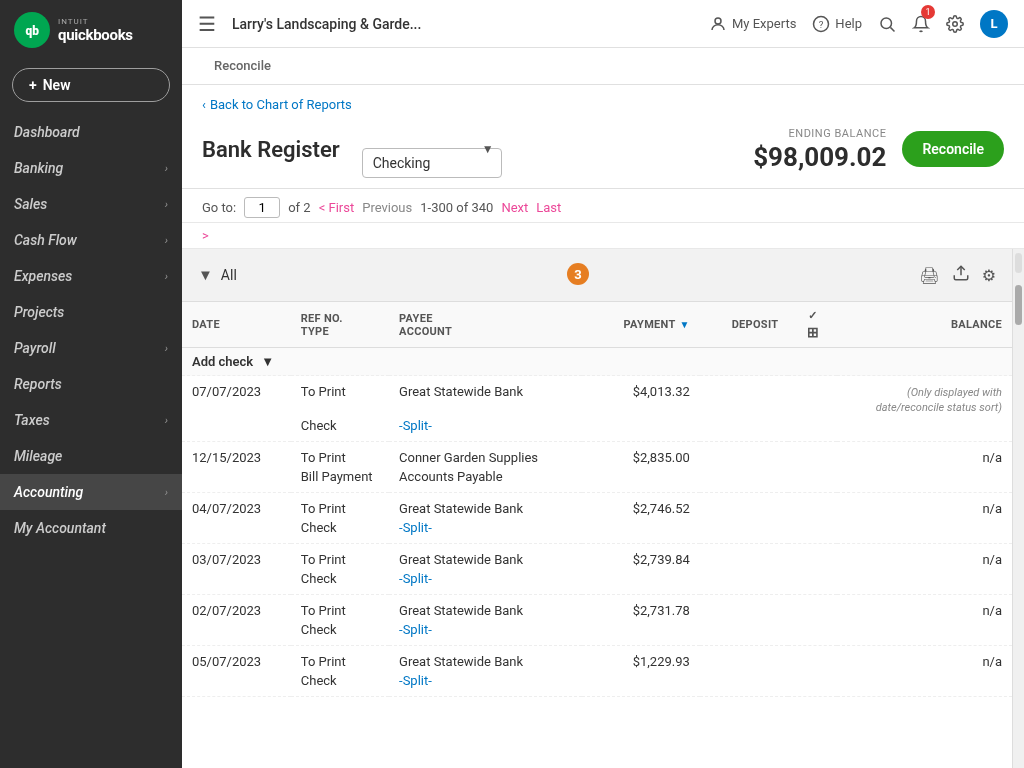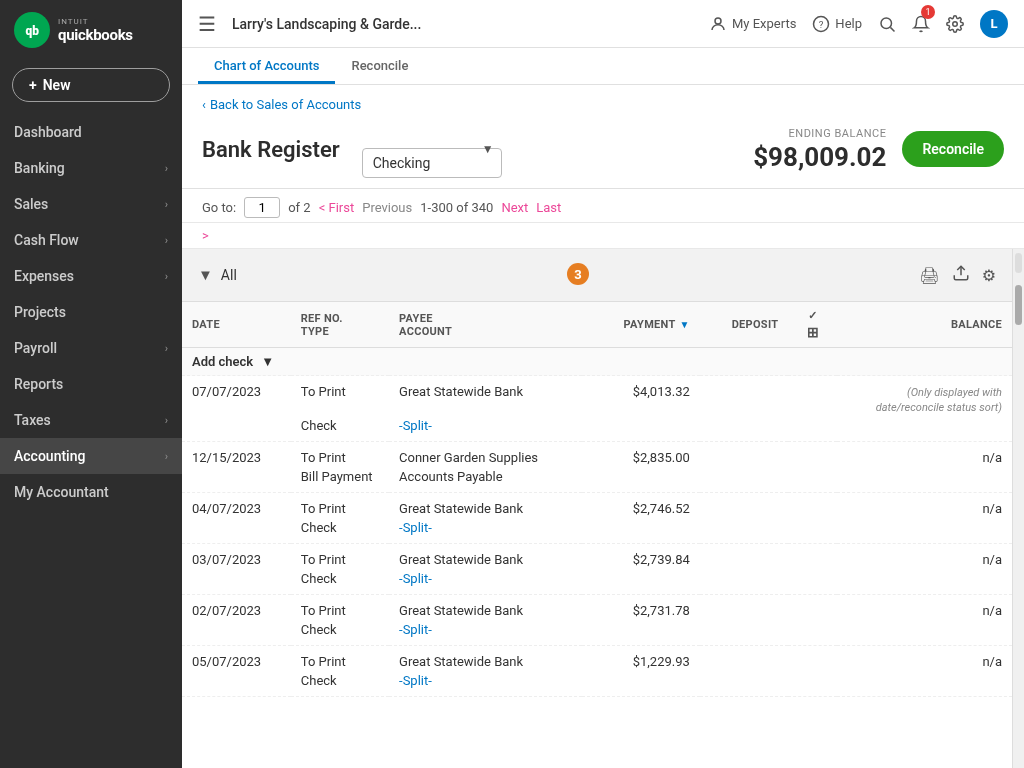--- a/index.html
+++ b/index.html
@@ -53,20 +53,21 @@
     .nav-item {
       display: flex;
       align-items: center;
       justify-content: space-between;
       padding: 10px 14px;
       color: #ccc;
       cursor: pointer;
       font-size: 14px;
       font-weight: 500;
       transition: background 0.15s;
+      font-style: italic;
     }
     .nav-item.active { background: rgba(255,255,255,0.12); color: #fff; }
     .nav-item .nav-arrow { font-size: 11px; color: #888; }
     .nav-item .label { flex: 1; }
 
     
     .main {
       flex: 1;
       display: flex;
       flex-direction: column;
@@ -352,20 +353,23 @@
       <span class="label">Payroll</span>
       <span class="nav-arrow">›</span>
     </div>
     <div class="nav-item">
       <span class="label">Reports</span>
     </div>
     <div class="nav-item">
       <span class="label">Taxes</span>
       <span class="nav-arrow">›</span>
     </div>
+    <div class="nav-item">
+      <span class="label">Mileage</span>
+    </div>
     <div class="nav-item active">
       <span class="label">Accounting</span>
       <span class="nav-arrow">›</span>
     </div>
     <div class="nav-item">
       <span class="label">My Accountant</span>
     </div>
   </nav>
 </div>
 
@@ -406,32 +410,29 @@
         <svg width="18" height="18" viewBox="0 0 24 24" fill="none" stroke="#555" stroke-width="2">
             <circle cx="12" cy="12" r="3"></circle>
             <path d="M19.4 15a1.65 1.65 0 0 0 .33 1.82l.06.06a2 2 0 0 1-2.83 2.83l-.06-.06a1.65 1.65 0 0 0-1.82-.33 1.65 1.65 0 0 0-1 1.51V21a2 2 0 0 1-4 0v-.09A1.65 1.65 0 0 0 9 19.4a1.65 1.65 0 0 0-1.82.33l-.06.06a2 2 0 0 1-2.83-2.83l.06-.06A1.65 1.65 0 0 0 4.68 15a1.65 1.65 0 0 0-1.51-1H3a2 2 0 0 1 0-4h.09A1.65 1.65 0 0 0 4.6 9a1.65 1.65 0 0 0-.33-1.82l-.06-.06a2 2 0 0 1 2.83-2.83l.06.06A1.65 1.65 0 0 0 9 4.68a1.65 1.65 0 0 0 1-1.51V3a2 2 0 0 1 4 0v.09a1.65 1.65 0 0 0 1 1.51 1.65 1.65 0 0 0 1.82-.33l.06-.06a2 2 0 0 1 2.83 2.83l-.06.06A1.65 1.65 0 0 0 19.4 9a1.65 1.65 0 0 0 1.51 1H21a2 2 0 0 1 0 4h-.09a1.65 1.65 0 0 0-1.51 1z"></path>
           </svg>
       </div>
       <div class="avatar-circle">L</div>
     </div>
   </div>
 
   <div class="tab-bar">
-    <div class="tab active">
-      <span>Chart of Accounts</span>
-    </div>
     <div class="tab">
       <span>Reconcile</span>
     </div>
   </div>
 
   <div class="register-header">
     <div class="back-link">
       <span>‹</span>
-      <span>Back to Sales of Accounts</span>
+      <span>Back to Chart of Reports</span>
     </div>
     <div class="register-title-row">
       <div class="register-title-left">
         <span class="register-title">Bank Register</span>
         <div class="account-select-wrapper">
           <select class="account-select">
             <option>Checking</option>
             <option>Savings</option>
             <option>Money Market</option>
           </select>

